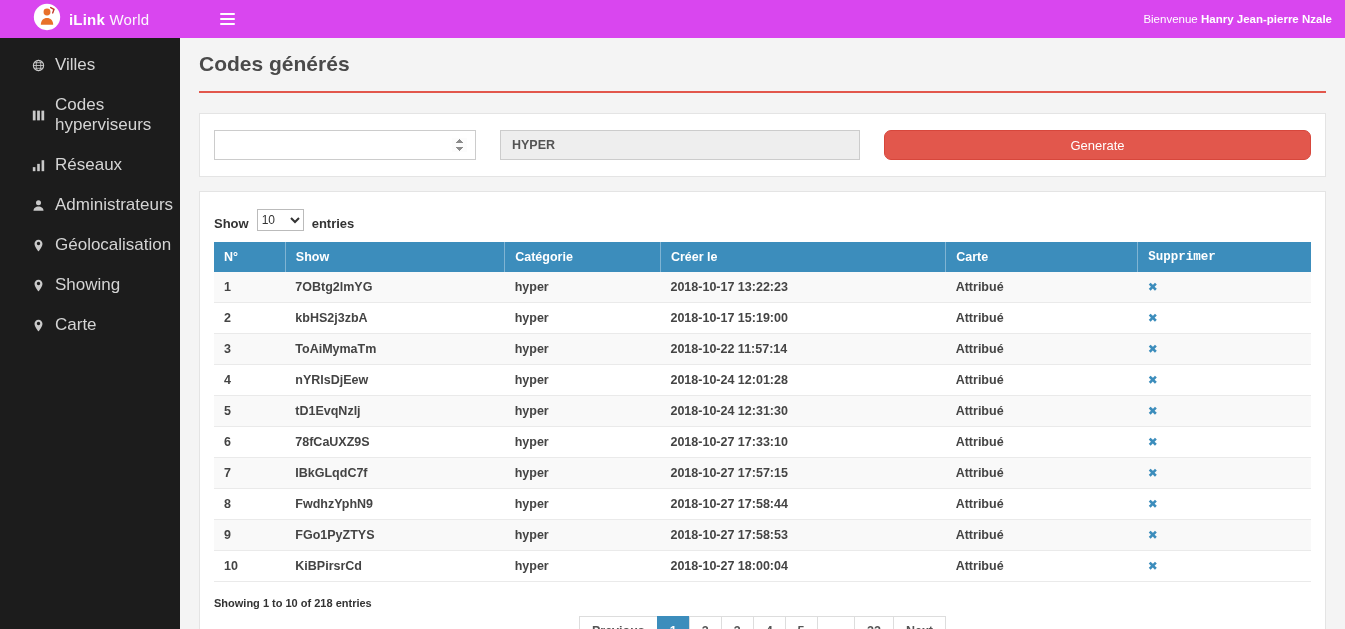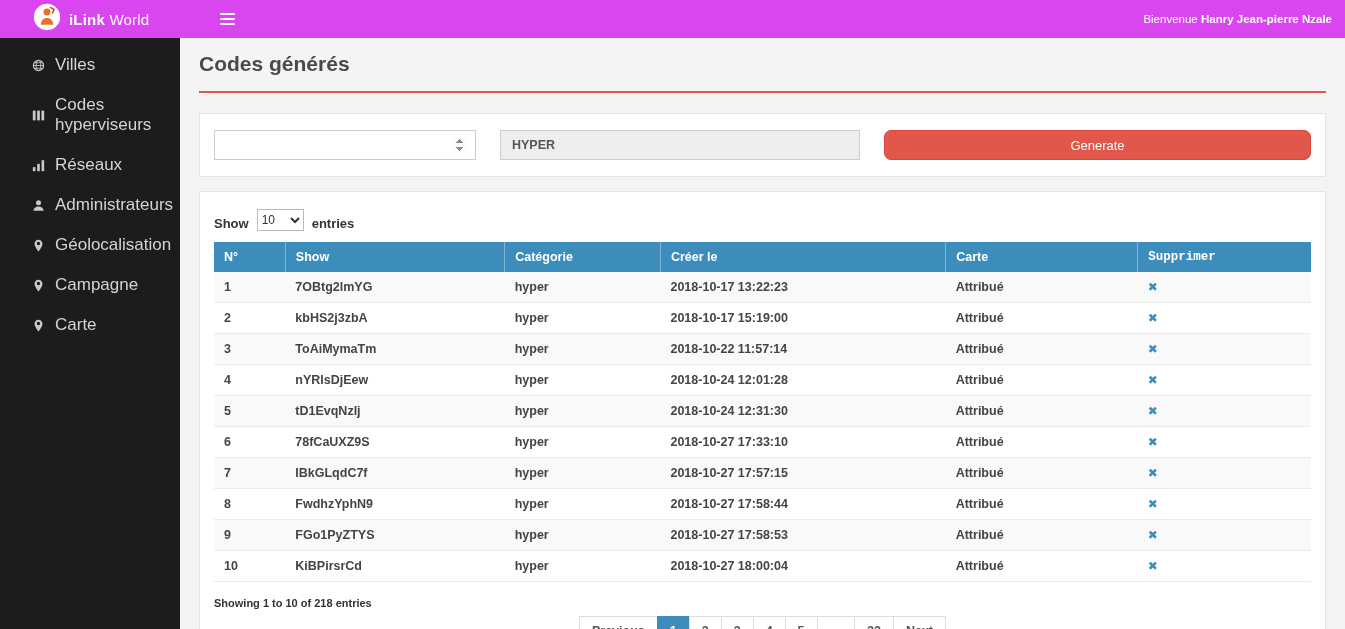--- a/index.html
+++ b/index.html
@@ -156,21 +156,21 @@
           </svg>
         </span>
         <span>Géolocalisation</span>
       </div>
       <div class="side-item">
         <span class="side-icon">
           <svg viewBox="0 0 16 16">
             <path d="M8 .8C5.3.8 3.1 3 3.1 5.7 3.1 9.4 8 15.2 8 15.2s4.9-5.8 4.9-9.5C12.9 3 10.7.8 8 .8zm0 6.9a2.1 2.1 0 1 1 0-4.2 2.1 2.1 0 0 1 0 4.2z" fill="currentColor"></path>
           </svg>
         </span>
-        <span>Campagne</span>
+        <span>Showing</span>
       </div>
       <div class="side-item">
         <span class="side-icon">
           <svg viewBox="0 0 16 16">
             <path d="M8 .8C5.3.8 3.1 3 3.1 5.7 3.1 9.4 8 15.2 8 15.2s4.9-5.8 4.9-9.5C12.9 3 10.7.8 8 .8zm0 6.9a2.1 2.1 0 1 1 0-4.2 2.1 2.1 0 0 1 0 4.2z" fill="currentColor"></path>
           </svg>
         </span>
         <span>Carte</span>
       </div>
     </nav>

